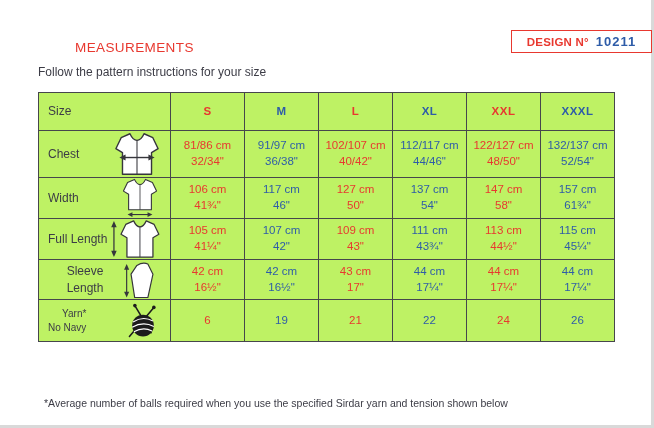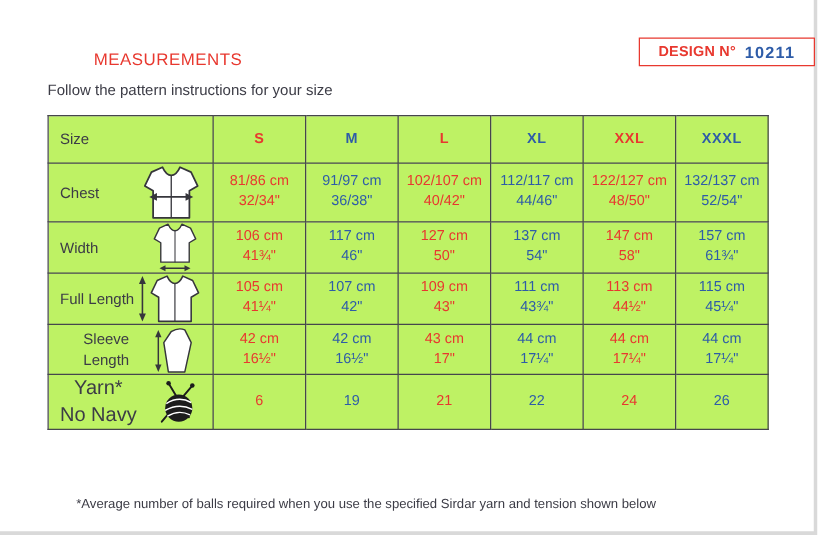--- a/index.html
+++ b/index.html
@@ -48,32 +48,32 @@
   tr.r-balls{height:42px;}
   tr.r-info{height:49px;}
   td.lbl-cell{
     text-align:left;
   }
   .lbl-flex{
     display:flex;align-items:center;justify-content:space-between;
     padding:0 8px 0 9px;
   }
   .lbl-txt{font-size:12px;color:var(--ink);}
-  .lbl-2l span{display:block;font-size:16px;}
+  .lbl-2l span{display:block;font-size:10px;text-align:right;}
   .red{color:var(--red);}
   .blue{color:var(--blue);}
   .cm,.in{display:block;}
   td.size-h{font-size:12.5px;font-weight:bold;letter-spacing:.5px;}
   td.balls-v{font-size:12px;}
   td.yarn-info{
     text-align:left;padding:5px 10px;font-size:12px;line-height:1.55;
   }
   td.yarn-info span{display:block;}
   .footnote{
-    position:absolute;top:397px;left:44px;font-size:10.5px;color:var(--ink);margin-left:17px;
+    position:absolute;top:397px;left:44px;font-size:10.5px;color:var(--ink);
   }
   .icon svg{display:block;}
 </style>
 </head>
 <body>
 
 <div class="page">
 
   <div class="title">MEASUREMENTS</div>
 

